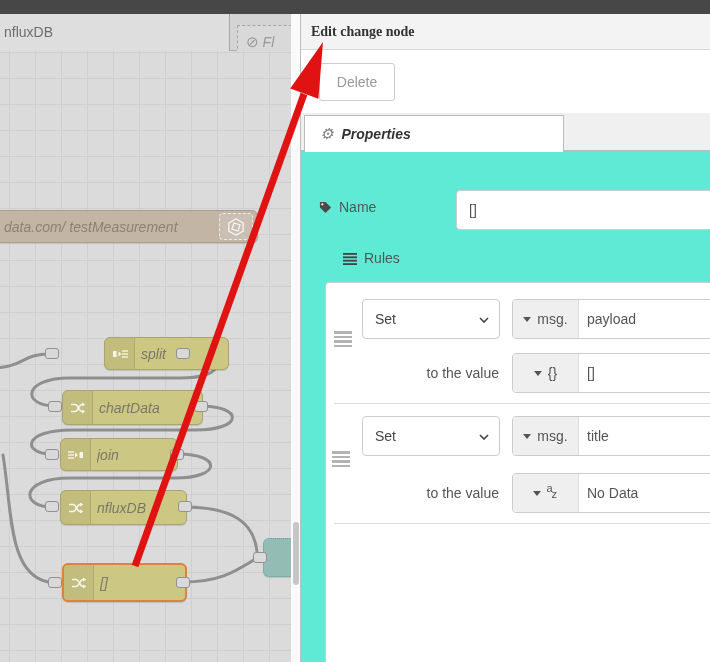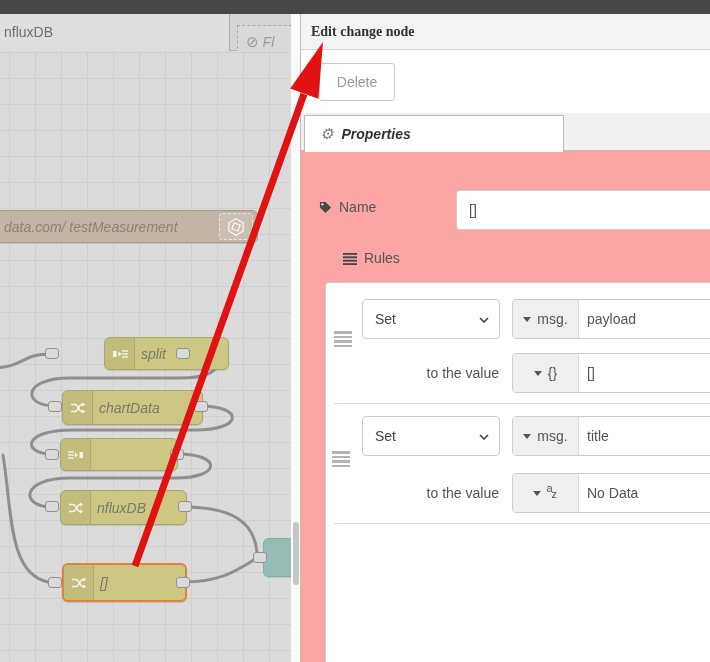--- a/index.html
+++ b/index.html
@@ -93,21 +93,21 @@
   }
 
   .editor-tabrow { position:absolute; left:0; top:99px; right:0; height:38px; background:#f0f0f0; border-bottom:1px solid #bbb; }
   .tab-properties {
     position:absolute; left:3px; top:101px; width:260px; height:37px;
     background:#fff; border:1px solid #bbb; border-bottom:none; z-index:11;
     line-height:36px; padding-left:15px; font-weight:bold; color:#333;font-style:italic;
   }
   .gear { color:#808080; font-weight:normal; margin-right:8px; font-size:15px; }
 
-  .panel-content { position:absolute; left:0; top:137px; right:0; bottom:0; background:#fca5a5; }
+  .panel-content { position:absolute; left:0; top:137px; right:0; bottom:0; background:#5eead4; }
 
   .field-label { position:absolute; color:#555; line-height:20px; }
   #name-label { left:18px; top:46px; }
   #name-label svg, #rules-label svg { vertical-align:-2px; margin-right:7px; }
   .name-input {
     position:absolute; left:155px; top:39px; width:300px; height:40px;
     border:1px solid #ccc; border-radius:4px; padding:0 12px;
     font-family:"Liberation Sans", sans-serif; font-size:14px; color:#555; background:#fff;
   }
   #rules-label { left:18px; top:97px;padding-left:24px; }
@@ -242,20 +242,21 @@
       <circle cx="1" cy="8" r="0.9"></circle>
         <circle cx="3" cy="8" r="0.9"></circle>
         <circle cx="5" cy="8" r="0.9"></circle>
       <circle cx="1" cy="11" r="0.9"></circle>
         <circle cx="3" cy="11" r="0.9"></circle>
         <circle cx="5" cy="11" r="0.9"></circle>
       <polygon points="7,5.5 10,8 7,10.5"></polygon>
       <rect x="11.5" y="5" width="3.5" height="6"></rect>
     </svg>
   </span>
+  <span class="nlabel">join</span>
 </div>
 
 <div class="node italic" id="node-format">
   <span class="iconbox">
     <svg width="16" height="16" viewBox="0 0 16 16" fill="none" stroke="rgba(255,255,255,0.85)" stroke-width="1.6">
       <path d="M1 4.5 H5 C8.5 4.5 8.5 11.5 12 11.5"></path>
       <path d="M1 11.5 H5 C8.5 11.5 8.5 4.5 12 4.5"></path>
       <polygon points="12,2.5 15.5,4.5 12,6.5" fill="rgba(255,255,255,0.85)" stroke="none"></polygon>
       <polygon points="12,9.5 15.5,11.5 12,13.5" fill="rgba(255,255,255,0.85)" stroke="none"></polygon>
     </svg>

